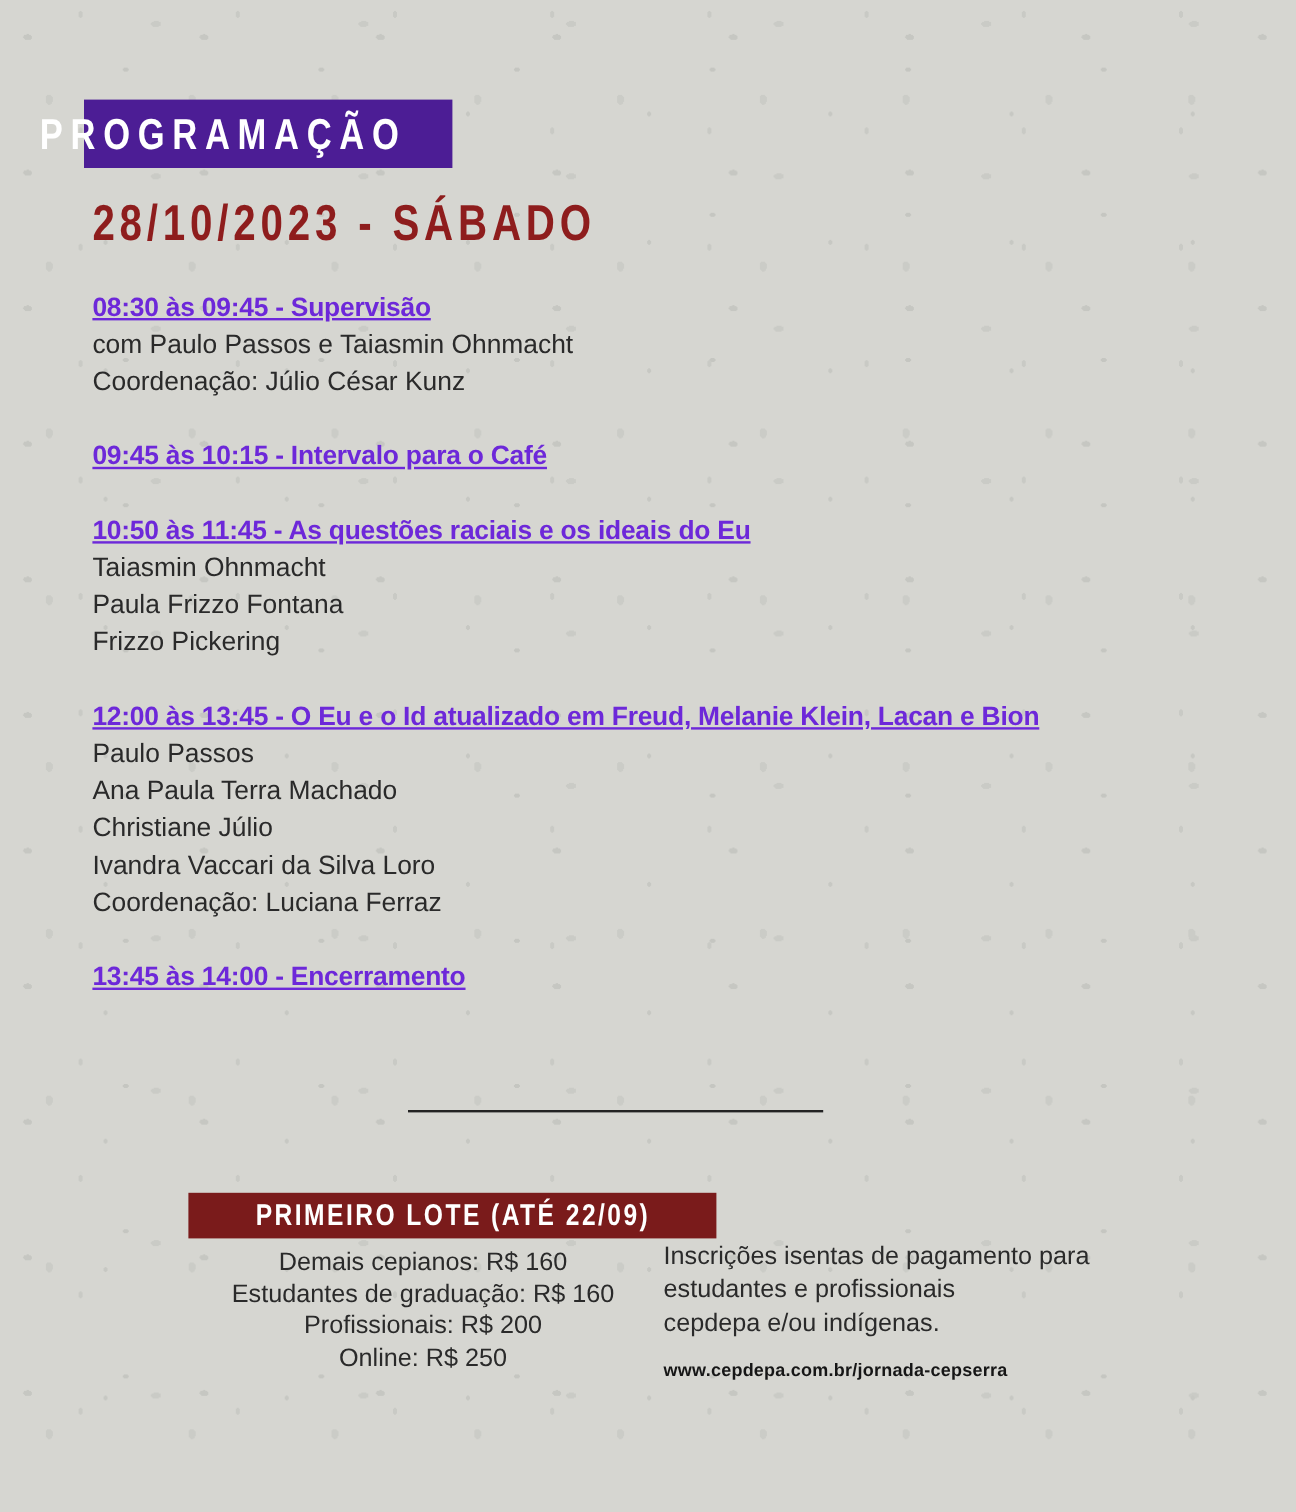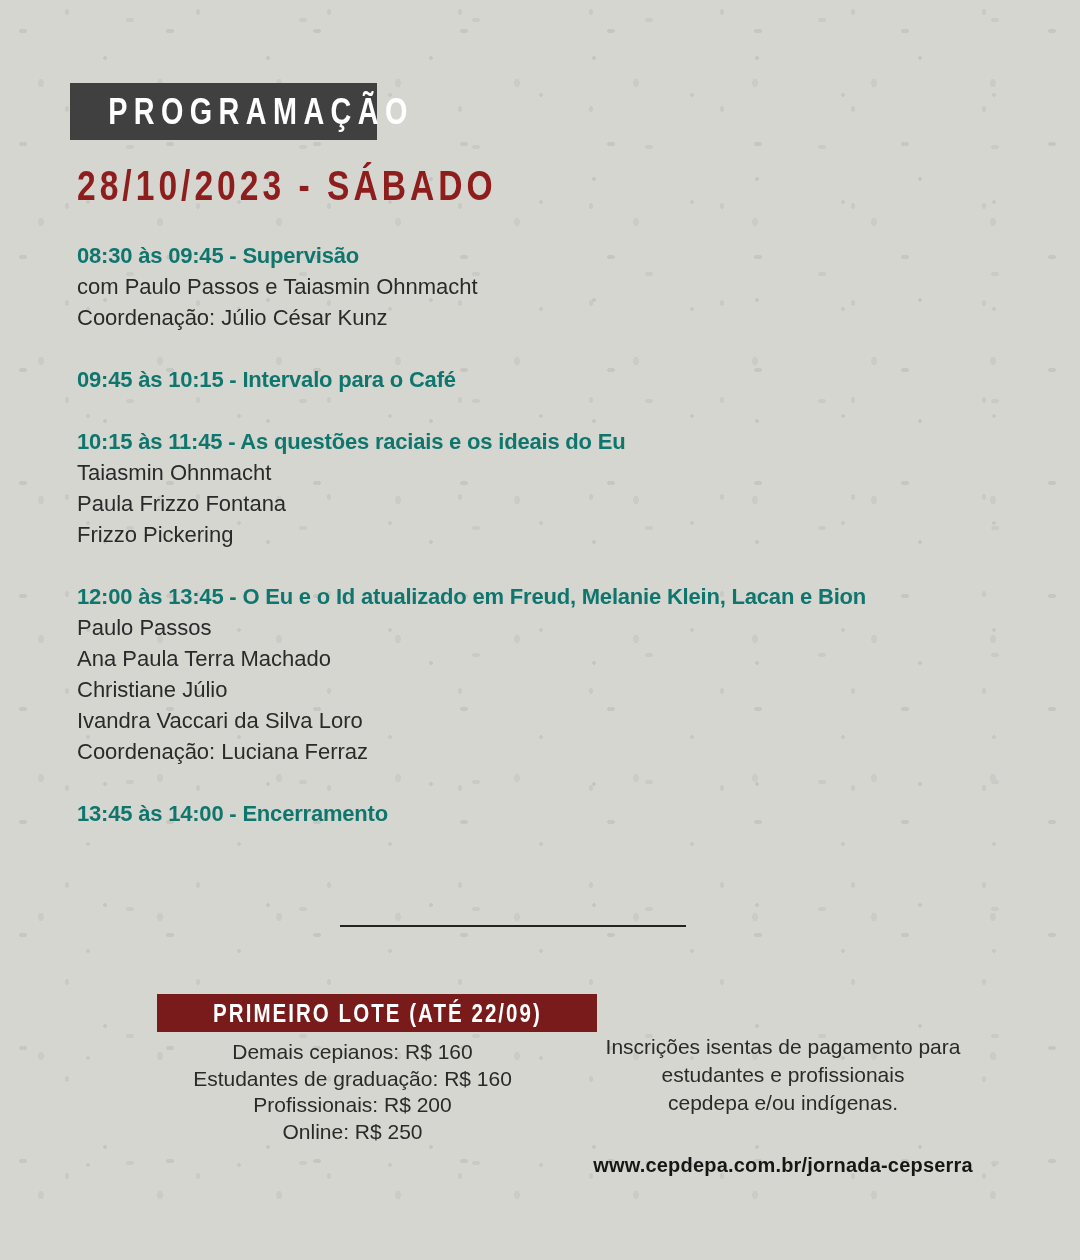--- a/index.html
+++ b/index.html
@@ -28,22 +28,22 @@
       radial-gradient(4px 6px at 150px 70px, #c8c9c4 60%, transparent 61%);
     background-size: 147px 113px, 131px 97px, 163px 121px, 119px 139px, 151px 107px, 173px 127px, 137px 149px;
     pointer-events: none;
   }
   .content { position: relative; z-index: 1; }
 
   .title-box {
     position: absolute;
     left: 70px; top: 83px;
     width: 307px; height: 57px;
-    background: #404040;
-    display: flex; align-items: center; justify-content: flex-start;
+    background: #4c1d95;
+    display: flex; align-items: center; justify-content: flex-end;
   }
   .title-box span {
     color: #ffffff;
     font-weight: 700;
     font-size: 36px;
     letter-spacing: 8px;
     white-space: nowrap;
     transform: scaleX(0.80);
   }
 
@@ -61,21 +61,21 @@
 
   .schedule {
     position: absolute;
     left: 77px; top: 240px;
     width: 960px;
     color: #2a2a2a;
     font-size: 22px;
     line-height: 31px;
   }
   .session { margin-bottom: 31px; }
-  .session-title { font-weight: 700; color: #0f766e; letter-spacing: -0.2px; }
+  .session-title { font-weight: 700; color: #6d28d9; letter-spacing: -0.2px; text-decoration: underline; }
   .session-line { font-weight: 400; }
 
   .divider {
     position: absolute;
     left: 340px; top: 925px;
     width: 346px; height: 2px;
     background: #232323;
   }
 
   .lot-box {
@@ -101,29 +101,29 @@
     text-align: center;
     color: #2a2a2a;
     font-size: 21px;
     line-height: 26.5px;
   }
 
   .right-col {
     position: absolute;
     left: 553px; top: 1033px;
     width: 460px;
-    text-align: center;
+    text-align: left;
     color: #2a2a2a;
     font-size: 21px;
     line-height: 28px;
   }
   .website {
-    margin-top: 34px;
+    margin-top: 12px;
     font-weight: 700;
-    font-size: 20px;
+    font-size: 15px;
     color: #161616;
     letter-spacing: 0.2px;
   }
 </style>
 </head>
 <body>
 
 <div class="page">
   <div class="content">
 
@@ -139,21 +139,21 @@
         <div class="session-title">08:30 às 09:45 - Supervisão</div>
         <div class="session-line">com Paulo Passos e Taiasmin Ohnmacht</div>
         <div class="session-line">Coordenação: Júlio César Kunz</div>
       </div>
 
       <div class="session">
         <div class="session-title">09:45 às 10:15 - Intervalo para o Café</div>
       </div>
 
       <div class="session">
-        <div class="session-title">10:15 às 11:45 - As questões raciais e os ideais do Eu</div>
+        <div class="session-title">10:50 às 11:45 - As questões raciais e os ideais do Eu</div>
         <div class="session-line">Taiasmin Ohnmacht</div>
         <div class="session-line">Paula Frizzo Fontana</div>
         <div class="session-line">Frizzo Pickering</div>
       </div>
 
       <div class="session">
         <div class="session-title">12:00 às 13:45 - O Eu e o Id atualizado em Freud, Melanie Klein, Lacan e Bion</div>
         <div class="session-line">Paulo Passos</div>
         <div class="session-line">Ana Paula Terra Machado</div>
         <div class="session-line">Christiane Júlio</div>

